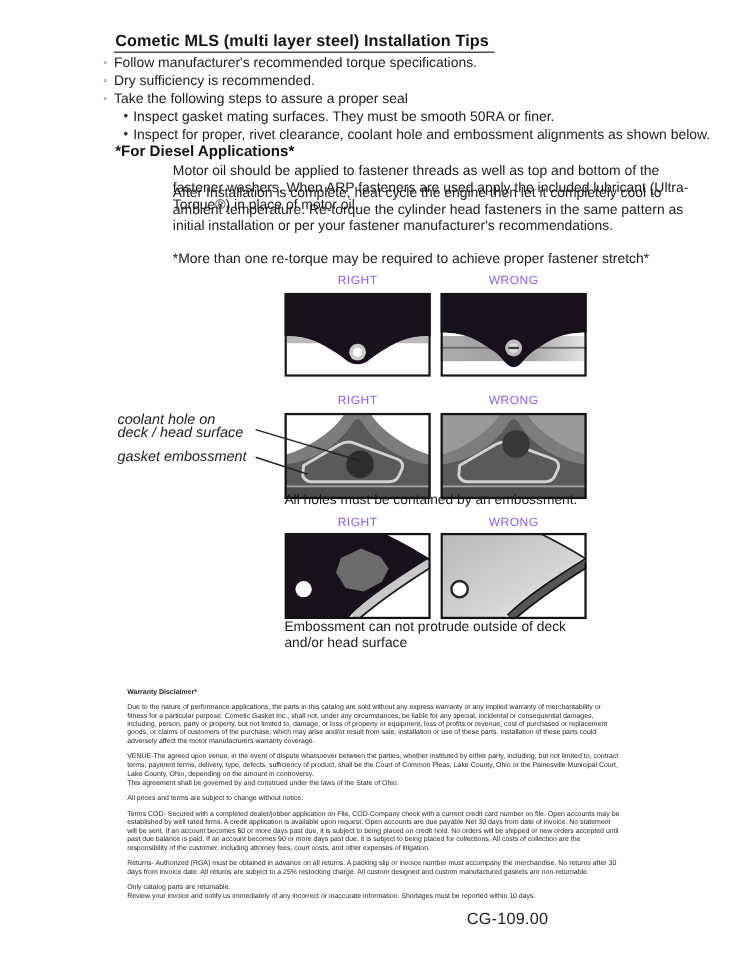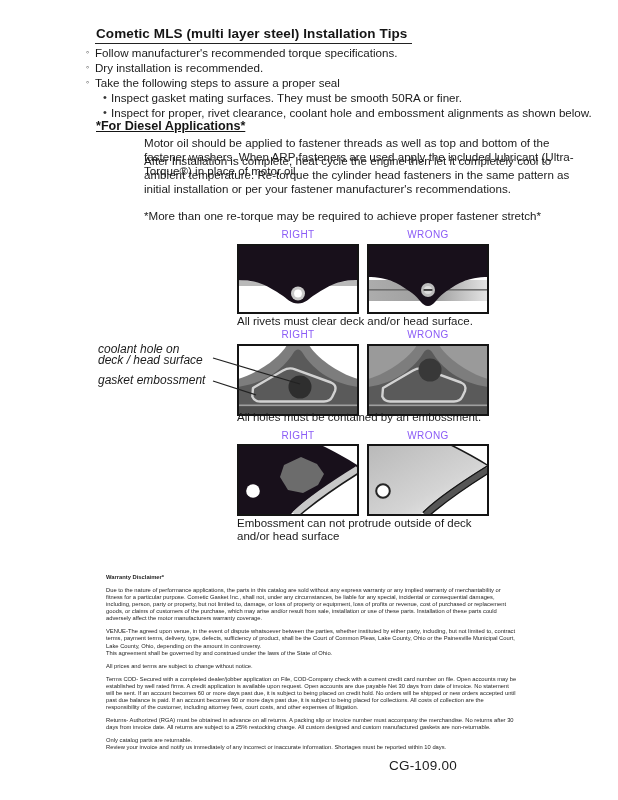--- a/index.html
+++ b/index.html
@@ -10,21 +10,21 @@
 
   .title { font-size:13.5px; font-weight:bold; color:#151515; border-bottom:1.5px solid #222;
            padding:0 5px 2px 1px; letter-spacing:0.1px; }
 
   .bullets { font-size:11.6px; line-height:15px; color:#1b1b1b; }
   .b-row { display:flex; }
   .b-row.sub { margin-left:17px; }
   .b-marker { width:9px; flex:0 0 9px; font-size:9px; line-height:15px; color:#333; }
   .b-row.sub .b-marker { font-size:11px; width:8px; flex-basis:8px; }
 
-  .diesel-h { font-size:12.6px; font-weight:bold; color:#151515;text-decoration:underline; }
+  .diesel-h { font-size:12.6px; font-weight:bold; color:#151515; }
   .para { font-size:11.6px; line-height:14px; width:430px; color:#1b1b1b;margin-left:48px; }
 
   .dlabel { width:122px; text-align:center; font-size:10px; letter-spacing:0.4px; color:#8b5cf6; }
   .panel svg { display:block; }
   .caption { font-size:11.5px; line-height:13px; color:#1b1b1b; }
 
   .ann { font-size:12px; line-height:11px; text-align:left; color:#1b1b1b;font-style:italic; }
   .leader { pointer-events:none; z-index:5; }
 
   .legal { font-size:5.8px; line-height:1.22; width:412px; color:#252525; }
@@ -41,21 +41,21 @@
 
   <h1 class="abs title" style="left:95px; top:26px;">Cometic MLS (multi layer steel) Installation Tips</h1>
 
   <div class="abs bullets" style="left:86px; top:45px;">
     <div class="b-row">
       <span class="b-marker">◦</span>
       <span>Follow manufacturer's recommended torque specifications.</span>
     </div>
     <div class="b-row">
       <span class="b-marker">◦</span>
-      <span>Dry installation is recommended.</span>
+      <span>Dry sufficiency is recommended.</span>
     </div>
     <div class="b-row">
       <span class="b-marker">◦</span>
       <span>Take the following steps to assure a proper seal</span>
     </div>
     <div class="b-row sub">
       <span class="b-marker">•</span>
       <span>Inspect gasket mating surfaces.  They must be smooth 50RA or finer.</span>
     </div>
     <div class="b-row sub">
@@ -97,21 +97,20 @@
       <rect x="0" y="36" width="122" height="21" fill="url(#g1w)"></rect>
       <rect x="0" y="45" width="122" height="1.6" fill="#6f6f6f"></rect>
       <path d="M0,0 H122 V33 C99,33 90,40 77,49 C69,55 67,62 61,62 C55,62 53,55 45,49 C32,40 23,33 0,33 Z" fill="#18101b"></path>
       <circle cx="61" cy="46" r="7" fill="#bdbdbd"></circle>
       <circle cx="61" cy="46" r="4" fill="#dcdcdc"></circle>
       <rect x="56.6" y="45" width="8.8" height="1.9" fill="#3f3f3f"></rect>
       <rect x="1" y="1" width="120" height="68" fill="none" stroke="#141414" stroke-width="2"></rect>
     </svg>
   </div>
 
-  <div class="abs caption" style="left:237px; top:315px;">All rivets must clear deck and/or head surface.</div>
 
   <div class="abs dlabel" style="left:237px; top:329px;">RIGHT</div>
   <div class="abs dlabel" style="left:367px; top:329px;">WRONG</div>
 
   <div class="abs ann" style="left:98px; top:344px; width:114px;">
     <div>coolant hole on</div>
     <div>deck / head surface</div>
   </div>
   <div class="abs ann" style="left:98px; top:375px; width:114px;">gasket embossment</div>
 

